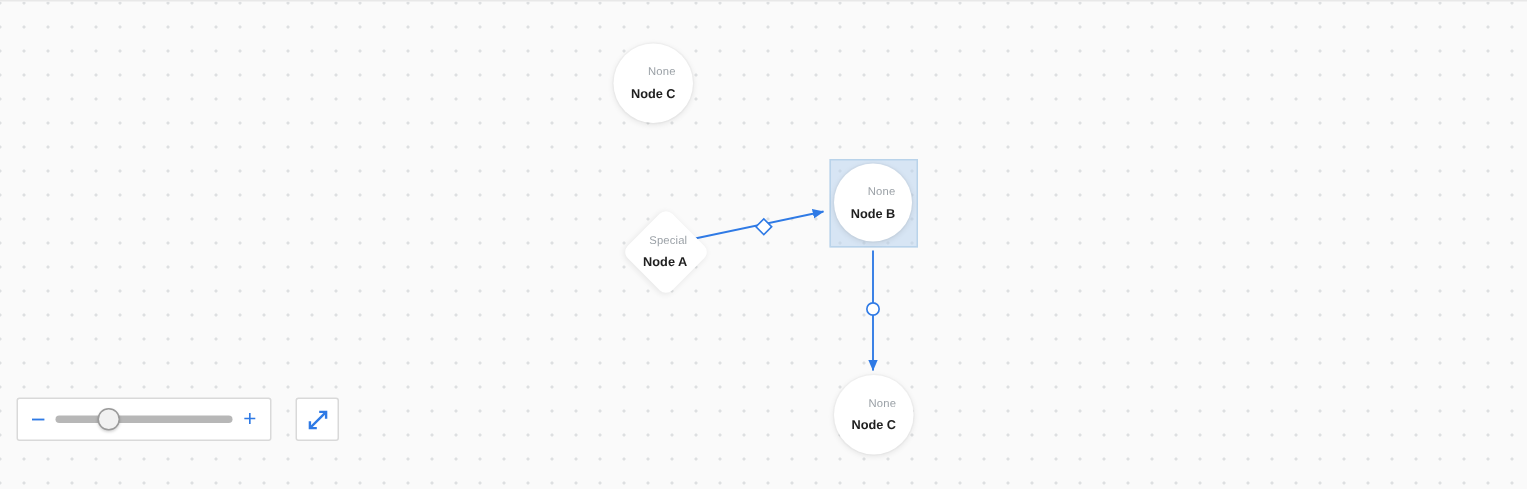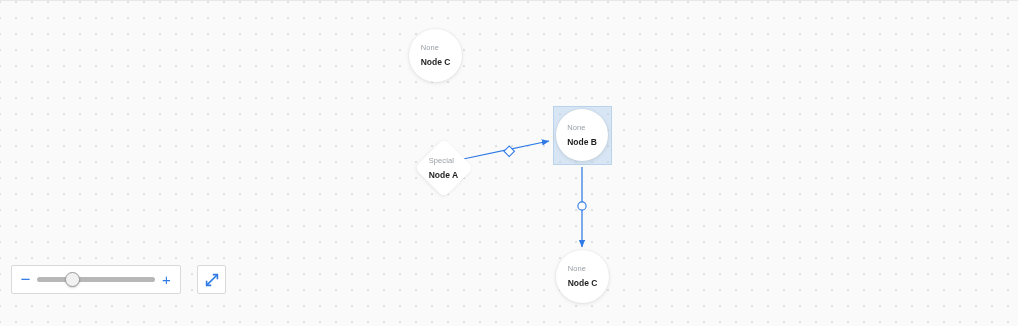--- a/index.html
+++ b/index.html
@@ -56,21 +56,21 @@
   .node.diamond {
     border-radius: 6px;
     transform: rotate(45deg);
     box-shadow: 0 1px 4px rgba(0,0,0,.09);
   }
   .node.diamond .node-inner { transform: rotate(-45deg); }
 
   .node-inner {
     display: flex;
     flex-direction: column;
-    align-items: flex-start;
+    align-items: flex-end;
     justify-content: center;
     line-height: 1.25;
     pointer-events: none;
   }
   .node-type {
     font-size: 7.5px;
     color: #9aa0a6;
     letter-spacing: .1px;
     white-space: nowrap;
   }

